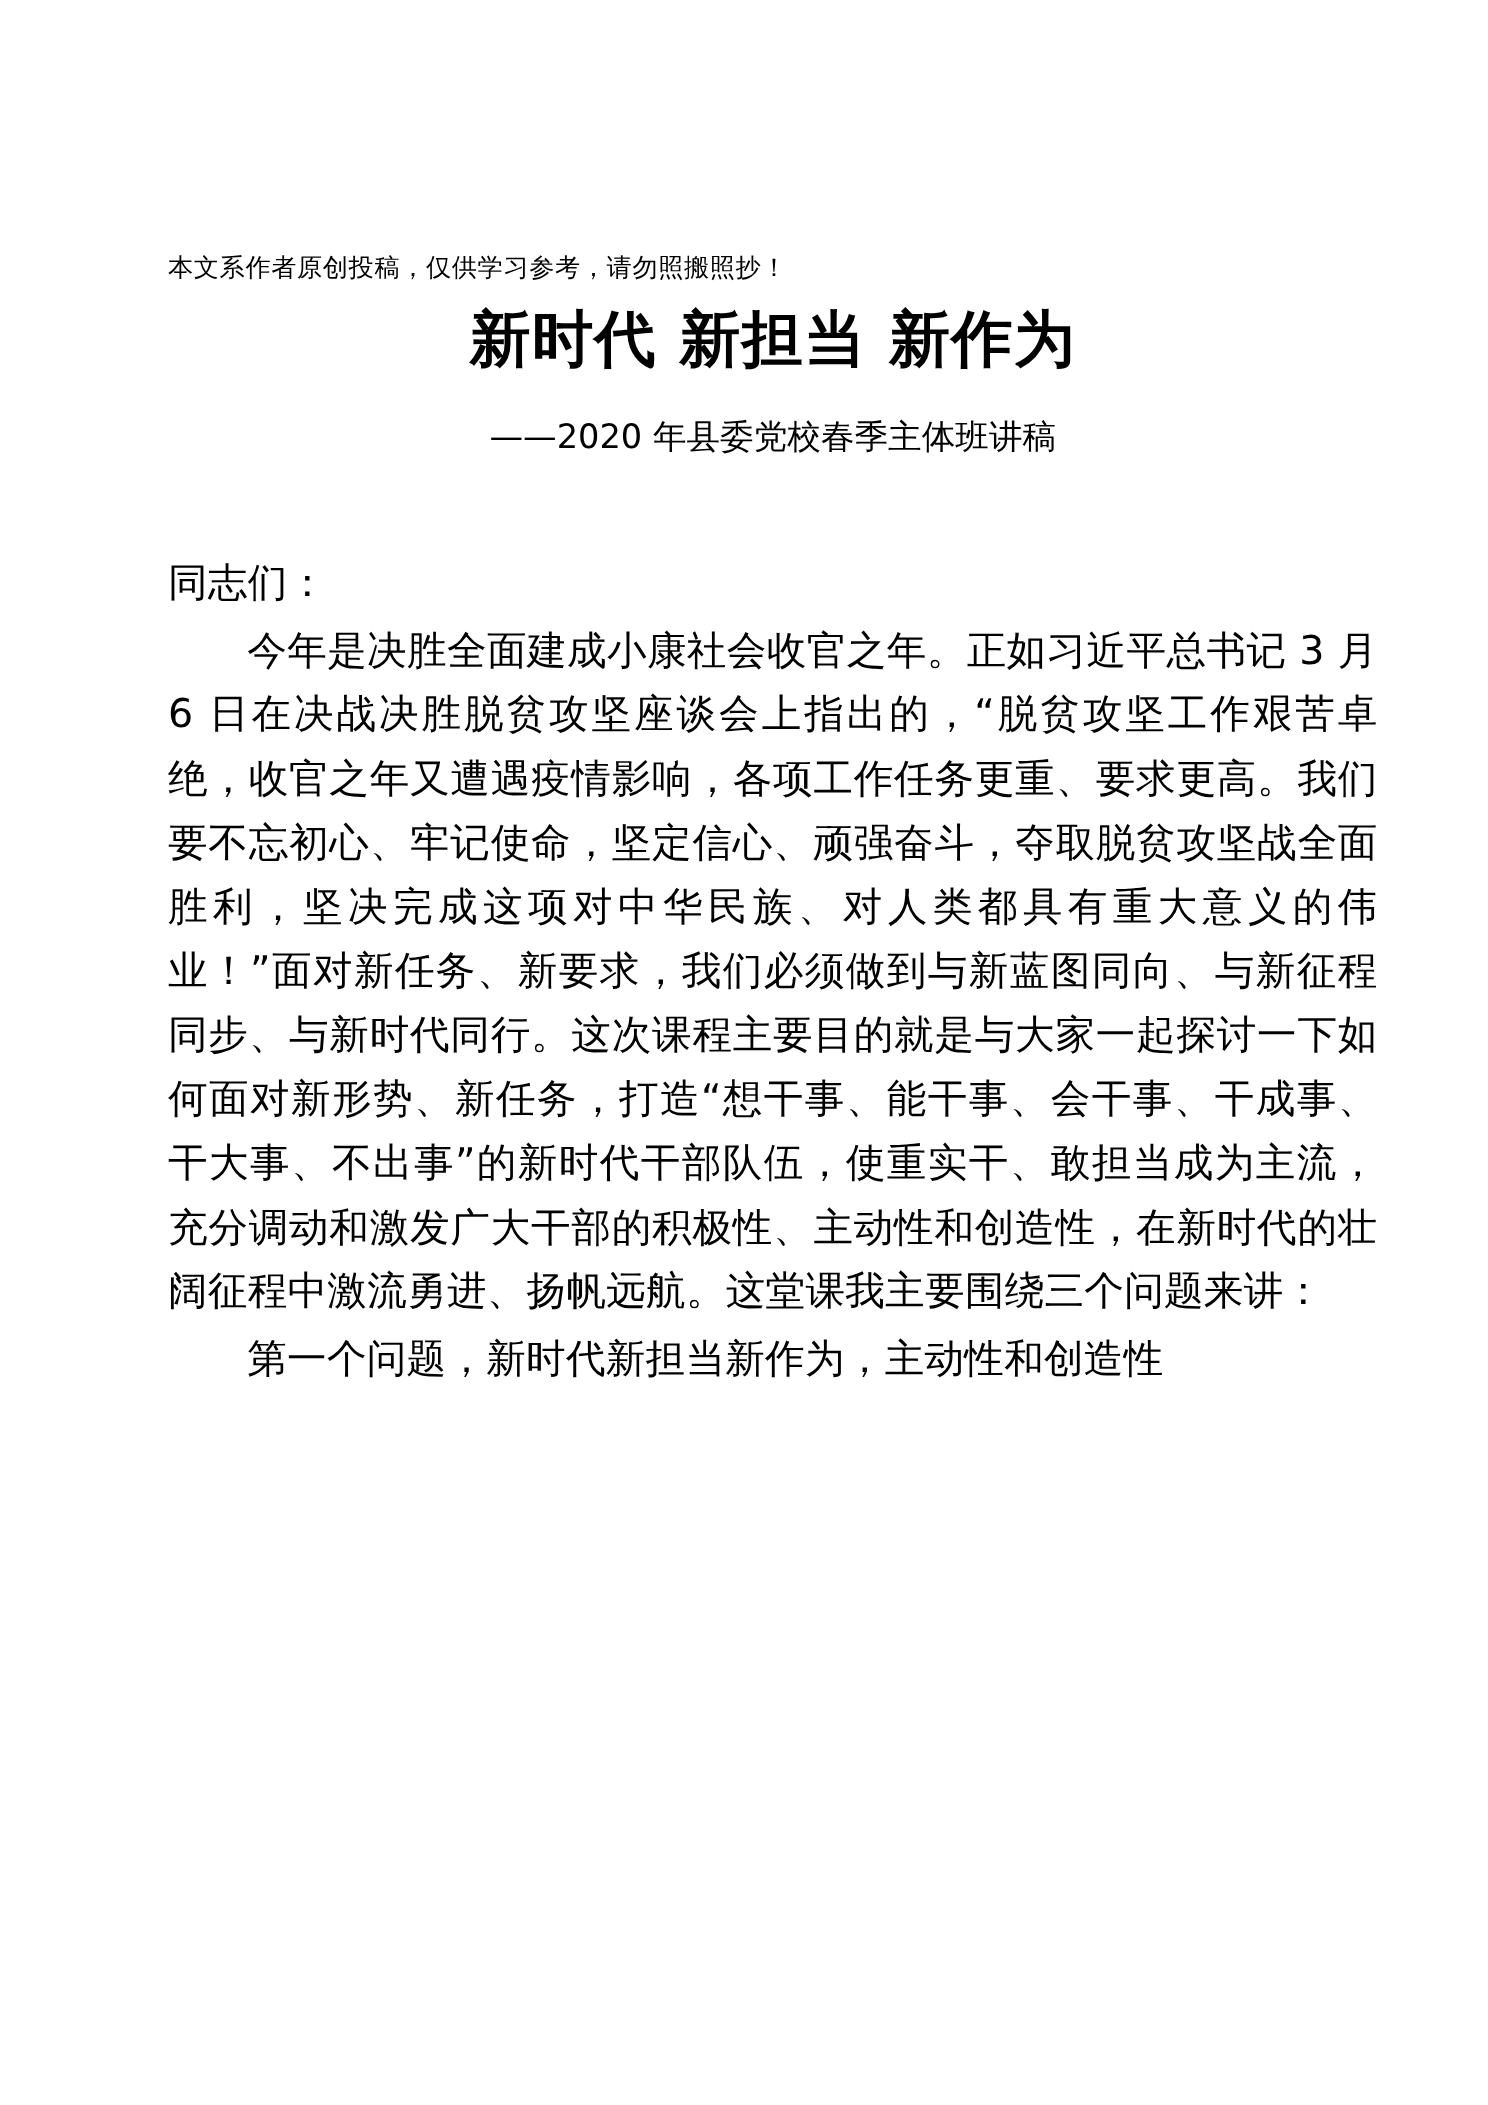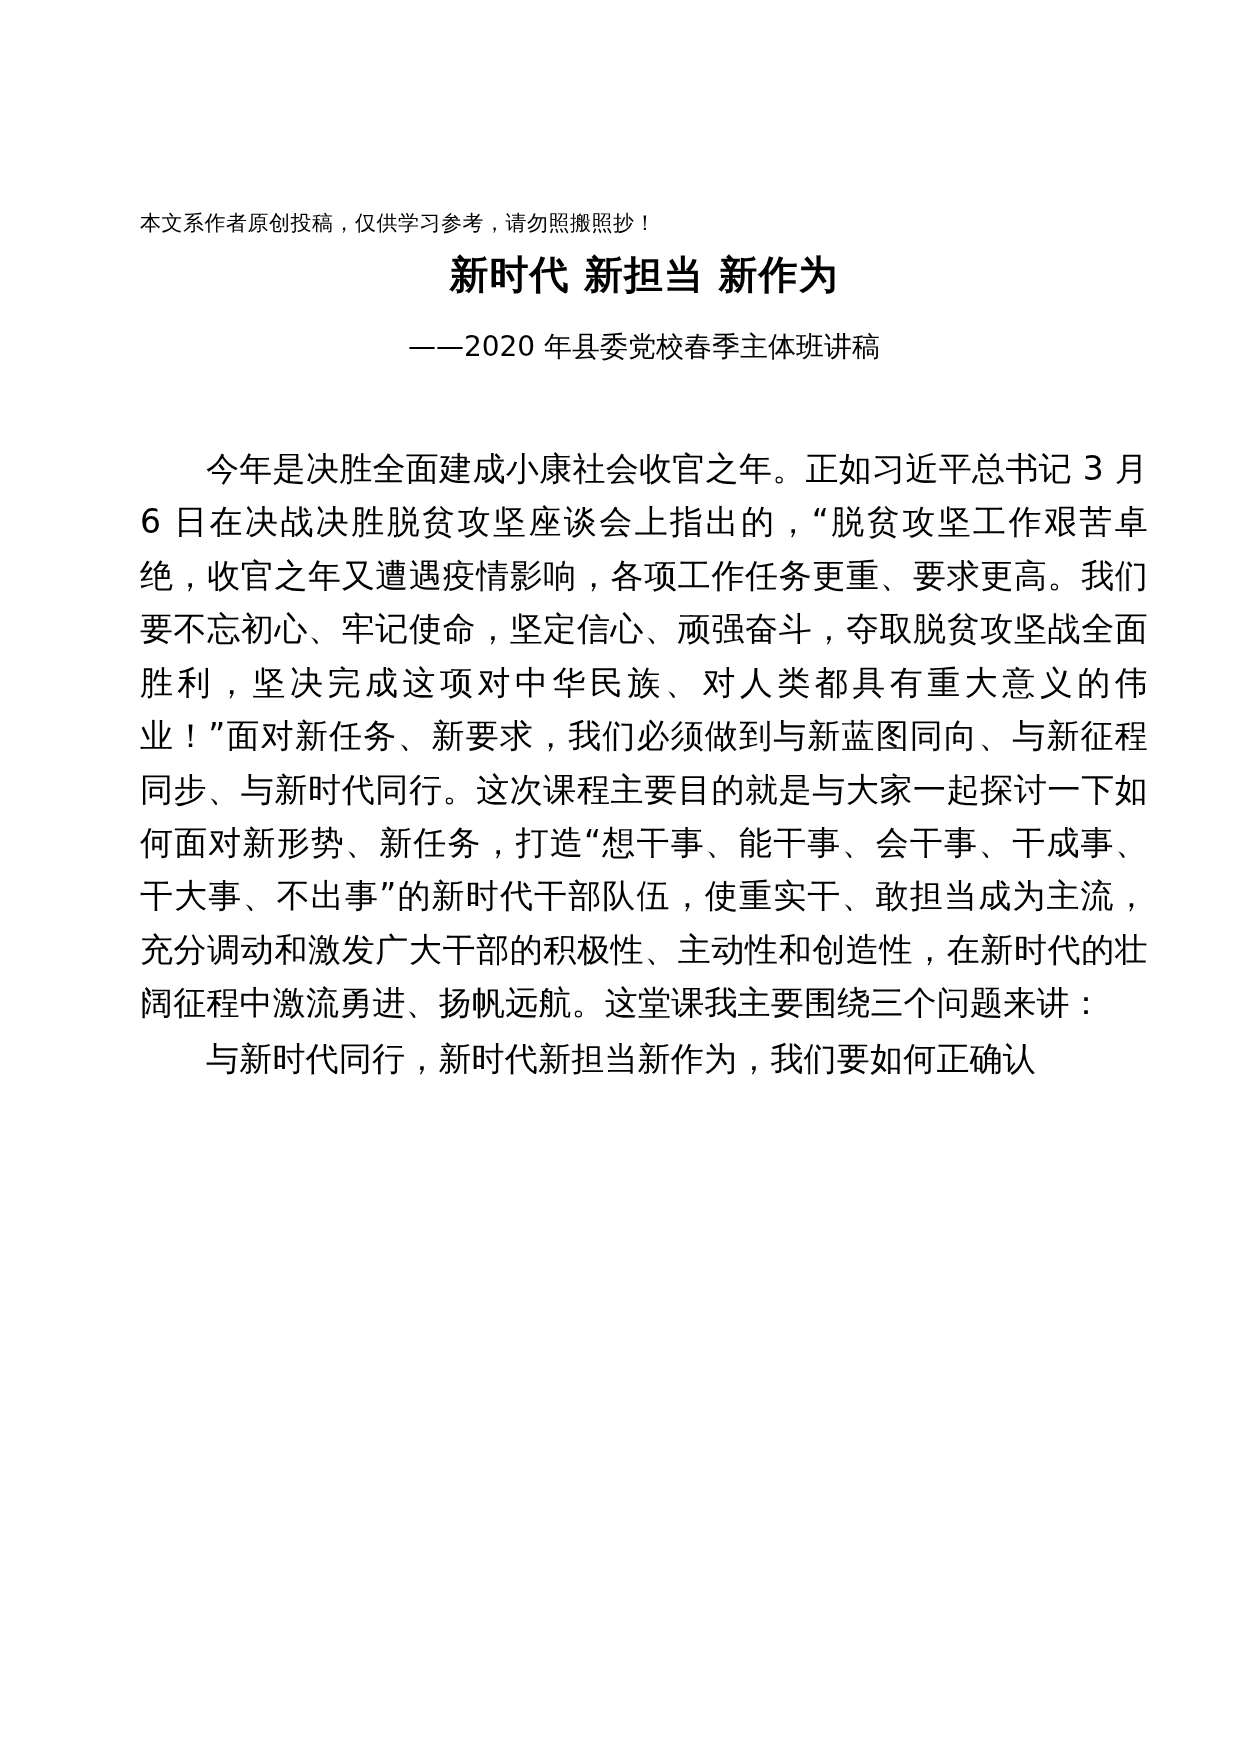--- a/index.html
+++ b/index.html
@@ -29,21 +29,21 @@
     margin: 0 0 10px 0;
     white-space: nowrap;
   }
   .title-block {
     text-align: center;
     margin: 0 0 0 0;
   }
   .title-line {
     font-family: "DejaVu Sans", sans-serif;
     font-weight: bold;
-    font-size: 39px;
+    font-size: 51px;
     line-height: 1.45;
     letter-spacing: 1px;
     white-space: nowrap;
   }
   .subtitle {
     font-family: "DejaVu Sans", sans-serif;
     font-size: 28px;
     line-height: 1.5;
     margin-top: 22px;
     white-space: nowrap;
@@ -70,17 +70,18 @@
 <div class="page">
 
   <div class="notice">本文系作者原创投稿，仅供学习参考，请勿照搬照抄！</div>
 
   <div class="title-block">
     <div class="title-line">新时代  新担当  新作为</div>
     <div class="subtitle">——2020 年县委党校春季主体班讲稿</div>
   </div>
 
   <div class="body-block">
+    <p class="para">同志们：</p>
     <p class="para indent">今年是决胜全面建成小康社会收官之年。正如习近平总书记 3 月 6 日在决战决胜脱贫攻坚座谈会上指出的，“脱贫攻坚工作艰苦卓绝，收官之年又遭遇疫情影响，各项工作任务更重、要求更高。我们要不忘初心、牢记使命，坚定信心、顽强奋斗，夺取脱贫攻坚战全面胜利，坚决完成这项对中华民族、对人类都具有重大意义的伟业！”面对新任务、新要求，我们必须做到与新蓝图同向、与新征程同步、与新时代同行。这次课程主要目的就是与大家一起探讨一下如何面对新形势、新任务，打造“想干事、能干事、会干事、干成事、干大事、不出事”的新时代干部队伍，使重实干、敢担当成为主流，充分调动和激发广大干部的积极性、主动性和创造性，在新时代的壮阔征程中激流勇进、扬帆远航。这堂课我主要围绕三个问题来讲：</p>
-    <p class="para indent">与新时代同行，新时代新担当新作为，我们要如何正确认</p>
+    <p class="para indent">第一个问题，新时代新担当新作为，主动性和创造性</p>
   </div>
 
 </div>
 
 </body></html>

